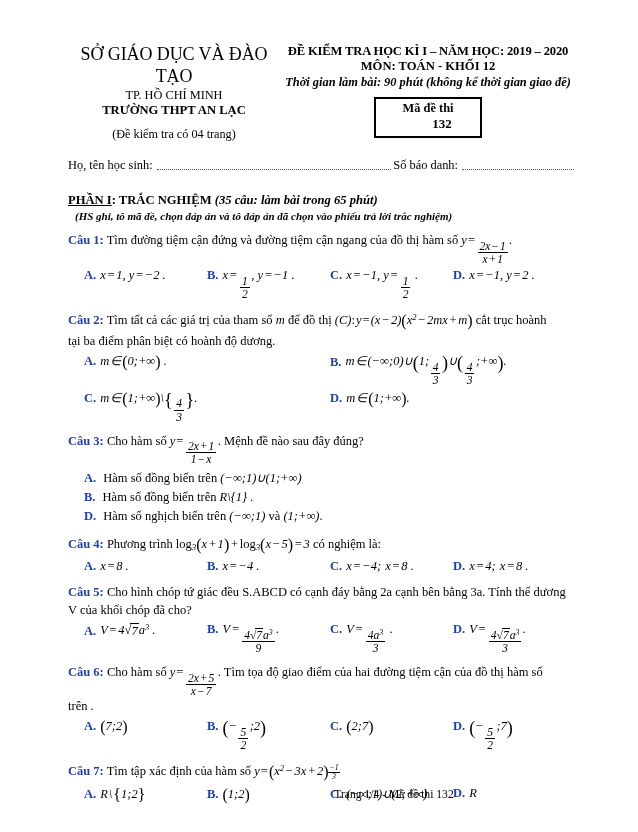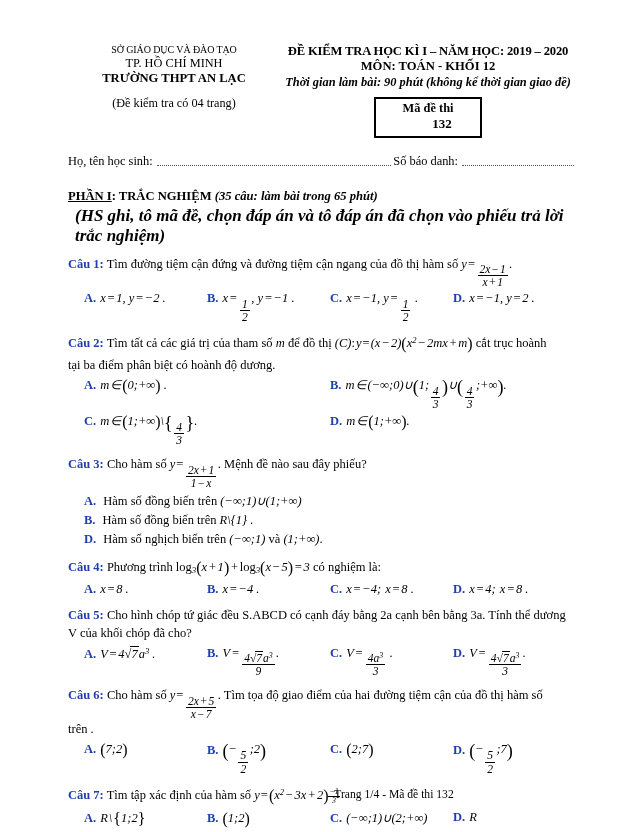--- a/index.html
+++ b/index.html
@@ -40,21 +40,21 @@
     text-align: center;
     line-height: 1.22;
   }
   .hdr-right {
     flex: 1;
     text-align: center;
     line-height: 1.22;
   }
   .bold { font-weight: bold; }
   .b-it { font-weight: bold; font-style: italic; }
-  .hdr-line1 { font-size: 10px; letter-spacing: -0.1px; }
+  .hdr-line1 { font-size: 18px; letter-spacing: -0.1px; }
   .hdr-line2 { font-size: 12.3px; }
   .hdr-line3 { font-size: 12.6px; font-weight: bold; }
   .hdr-paren {
     font-size: 12.2px;
     margin-top: 9px;
   }
   .hdr-r1 { font-size: 12.6px; font-weight: bold; letter-spacing: -0.15px;}
   .hdr-r2 { font-size: 12.6px; font-weight: bold; }
   .hdr-r3 { font-size: 12.4px; font-weight: bold; font-style: italic; }
 
@@ -87,21 +87,21 @@
 
   
   .sect {
     margin-top: 20px;
     font-size: 12.6px;
   }
   .sect .u { text-decoration: underline; font-weight: bold; }
   .sect-note {
     font-weight: bold;
     font-style: italic;
-    font-size: 17px;
+    font-size: 11px;
     margin-top: 2px;
     padding-left: 7px;
   }
 
   
   .q {
     margin-top: 9px;
     line-height: 1.45;
     font-size: 12.5px;
   }
@@ -285,21 +285,21 @@
         <span class="m">m ∈ <span class="bigp">(</span>1;+∞<span class="bigp">)</span>.</span>
       </div>
     </div>
 
     <div class="q">
       <span class="qlabel">Câu 3:</span>
       <span>Cho hàm số</span>
       <span class="m">y<span class="mr"> = </span><span class="frac">
             <span class="num">2<span class="m">x</span> + 1</span>
             <span class="den">1 − <span class="m">x</span></span>
-          </span></span><span>. Mệnh đề nào sau đây phiếu?</span>
+          </span></span><span>. Mệnh đề nào sau đây đúng?</span>
     </div>
     <div class="opts-col">
       <div>
         <span class="opt-letter">A.</span>
         <span>Hàm số đồng biến trên <span class="m">(−∞;1)∪(1;+∞)</span></span>
       </div>
       <div>
         <span class="opt-letter">B.</span>
         <span>Hàm số đồng biến trên <span class="m">R\{1}</span> .</span>
       </div>

